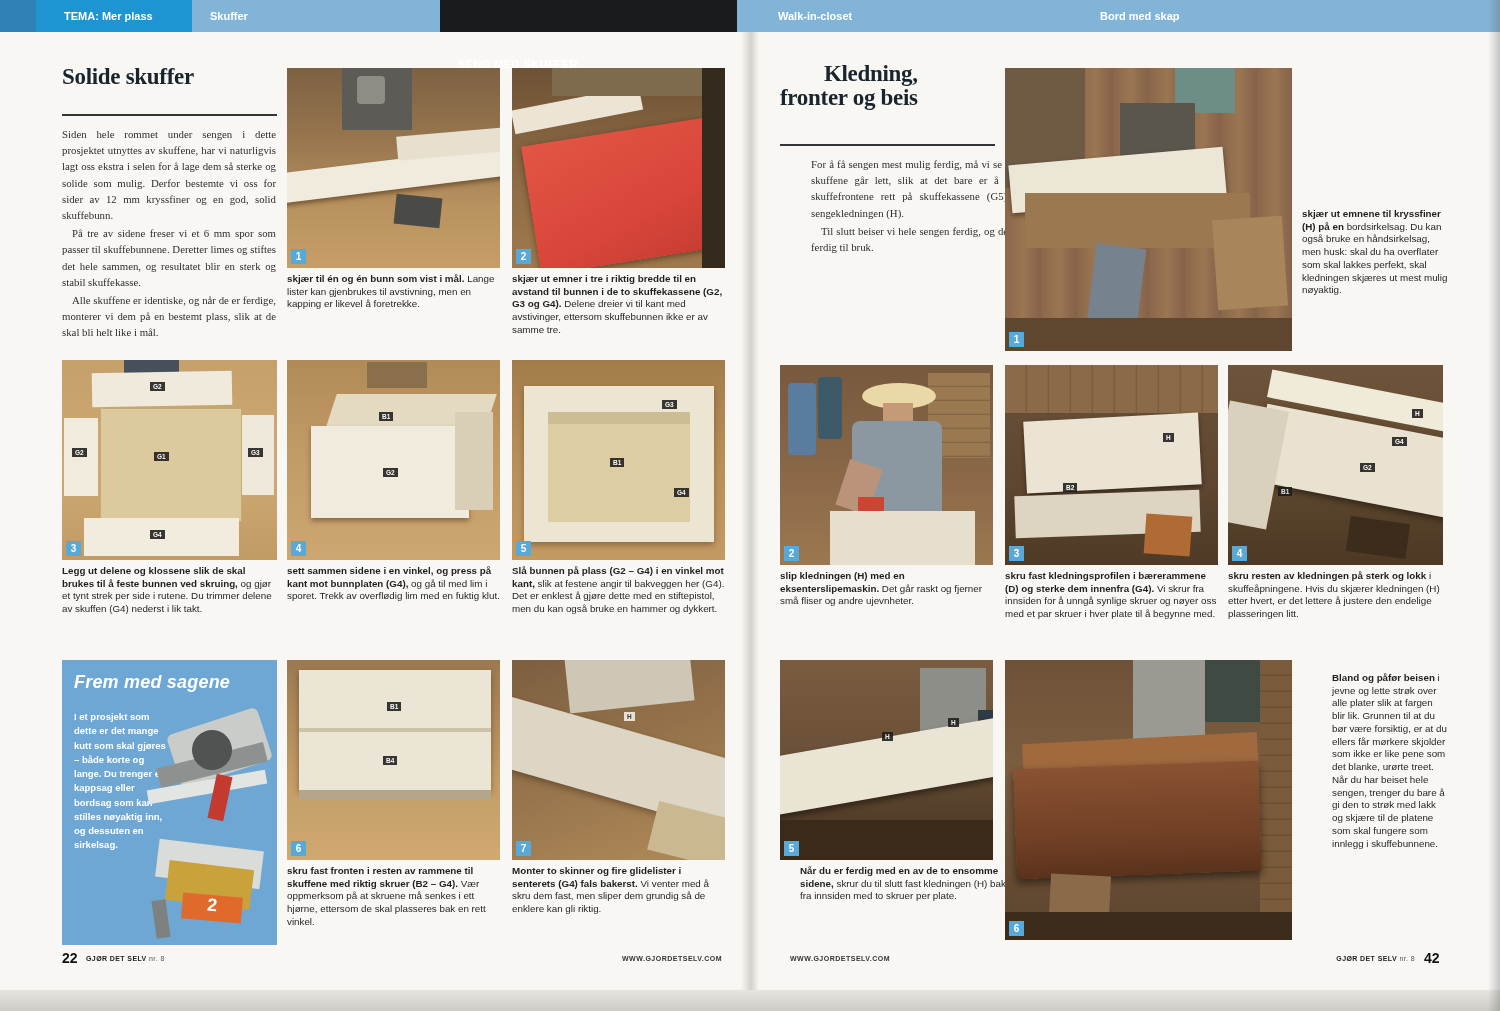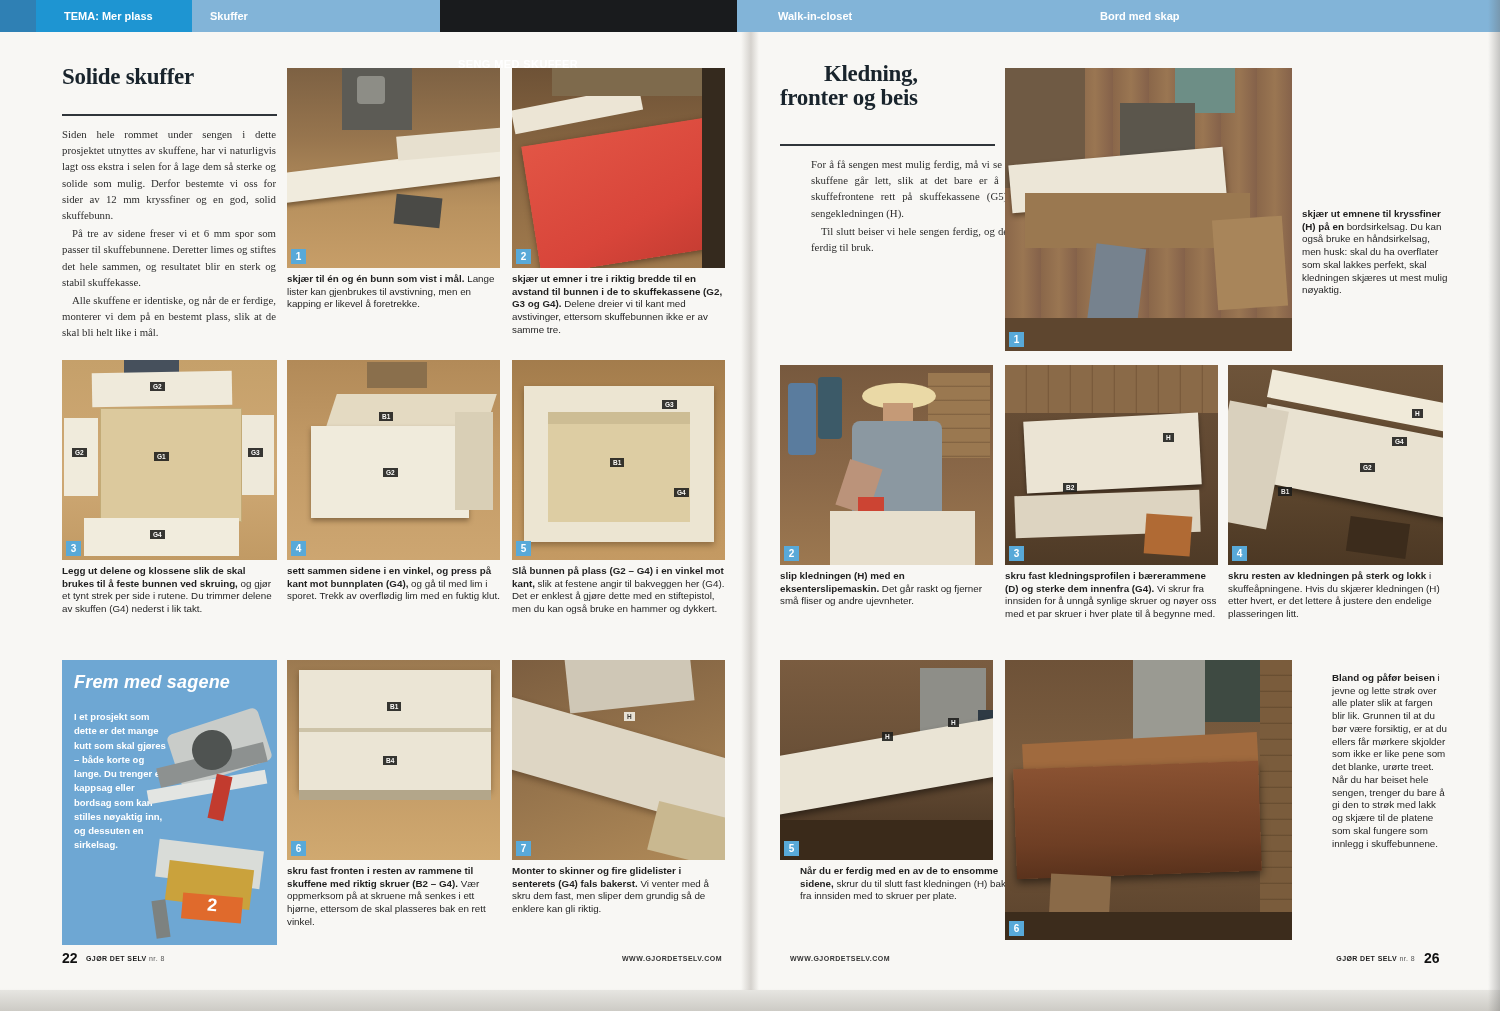--- a/index.html
+++ b/index.html
@@ -268,16 +268,16 @@
 </div>
 <div class="abs cap" style="left:1332px;top:672px;width:116px;">
   <span class="b">Bland og påfør beisen </span><span>i jevne og lette strøk over alle plater slik at fargen blir lik. Grunnen til at du bør være forsiktig, er at du ellers får mørkere skjolder som ikke er like pene som det blanke, urørte treet. Når du har beiset hele sengen, trenger du bare å gi den to strøk med lakk og skjære til de platene som skal fungere som innlegg i skuffebunnene.</span>
 </div>
 
 <div class="abs foot-site" style="left:790px;top:955px;">WWW.GJORDETSELV.COM</div>
 <div class="abs foot-mag" style="left:1300px;top:955px;text-align:right;width:115px;">
   <span>GJØR DET SELV</span>
   <span style="font-weight:normal;color:#555;">nr. 8</span>
 </div>
-<div class="abs foot-num" style="left:1424px;top:950px;">26</div>
+<div class="abs foot-num" style="left:1424px;top:950px;">42</div>
 
 <div class="abs edge-r"></div>
 <div class="abs edge-b"></div>
 
 </body></html>

